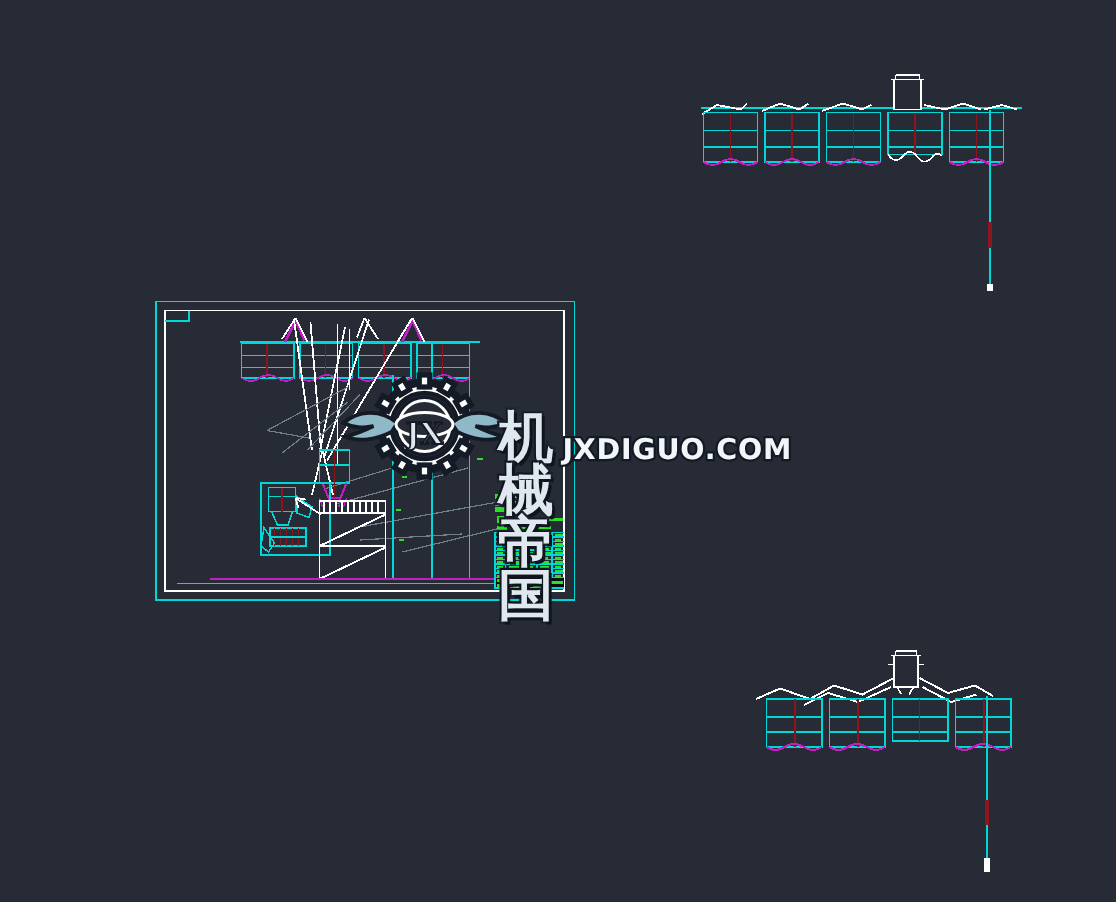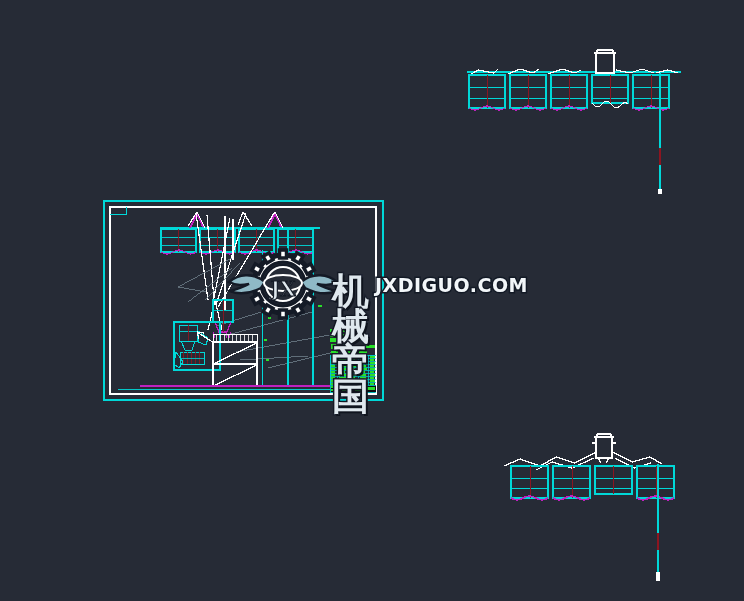--- a/index.html
+++ b/index.html
@@ -30,21 +30,21 @@
     -webkit-text-stroke:3px #1c2230;
     paint-order:stroke fill;
     text-shadow:
       2px 2px 0 #0f141e,
       -1px -1px 0 #0f141e;
   }
   #wm-en{
     font-family:"DejaVu Sans",sans-serif;
     font-size:19px;font-weight:bold;line-height:1;
     letter-spacing:0.5px;
-    margin-top:2px;
+    margin-top:17px;
     color:#f2f6f9;
     -webkit-text-stroke:3px #131a26;
     paint-order:stroke fill;
   }
 </style>
 </head>
 <body>
 
 <svg id="canvas" viewBox="0 0 744 601" xmlns="http://www.w3.org/2000/svg" shape-rendering="crispEdges">
 

